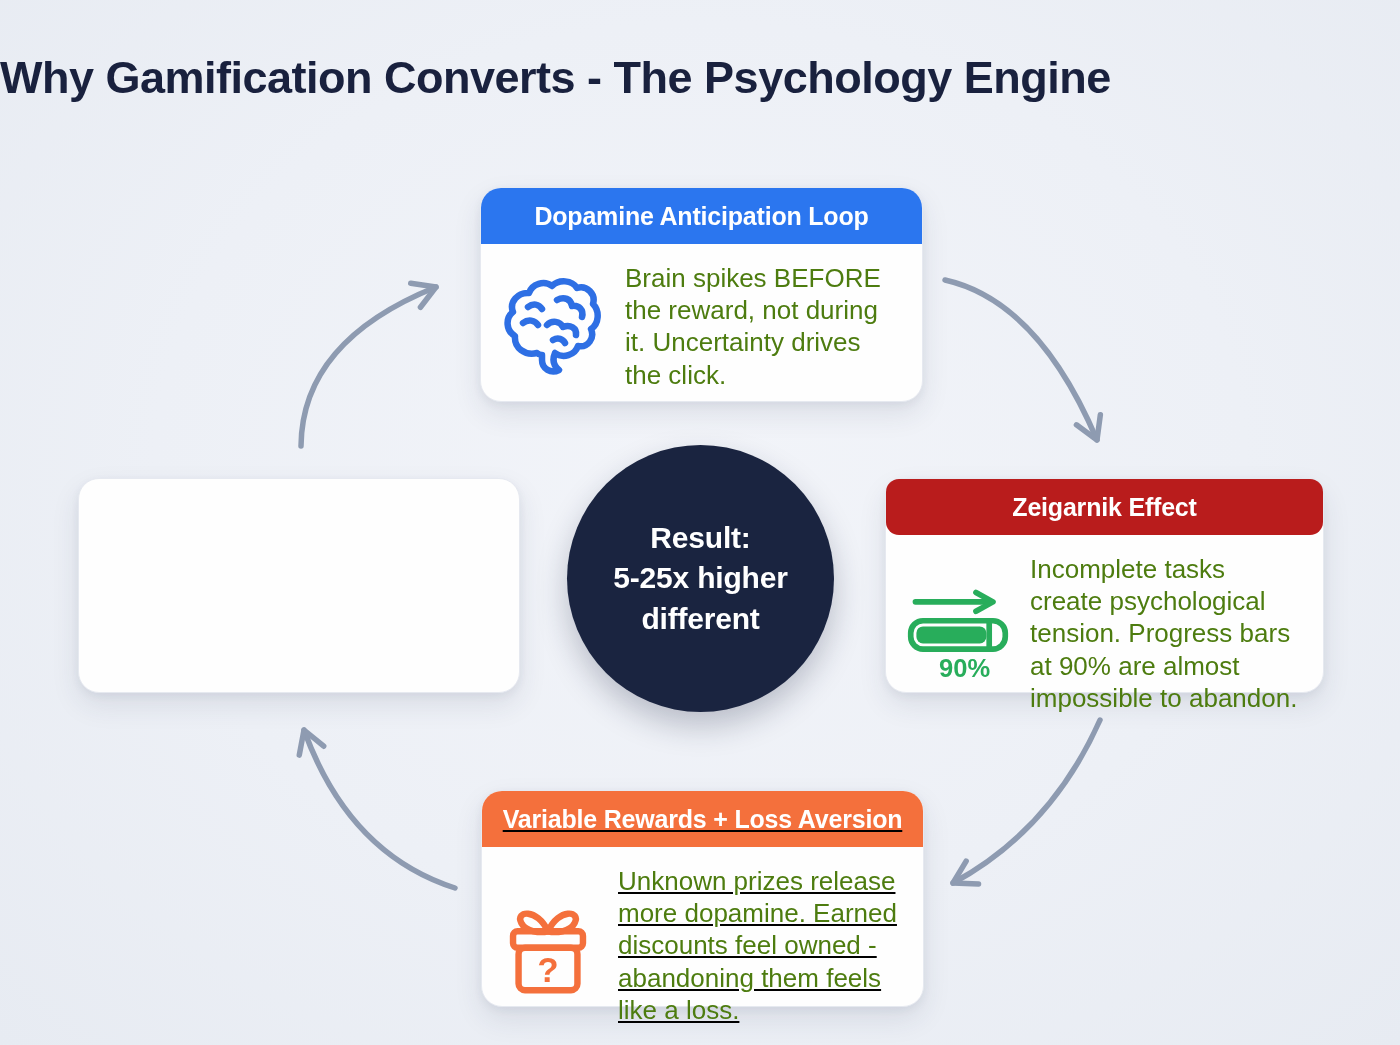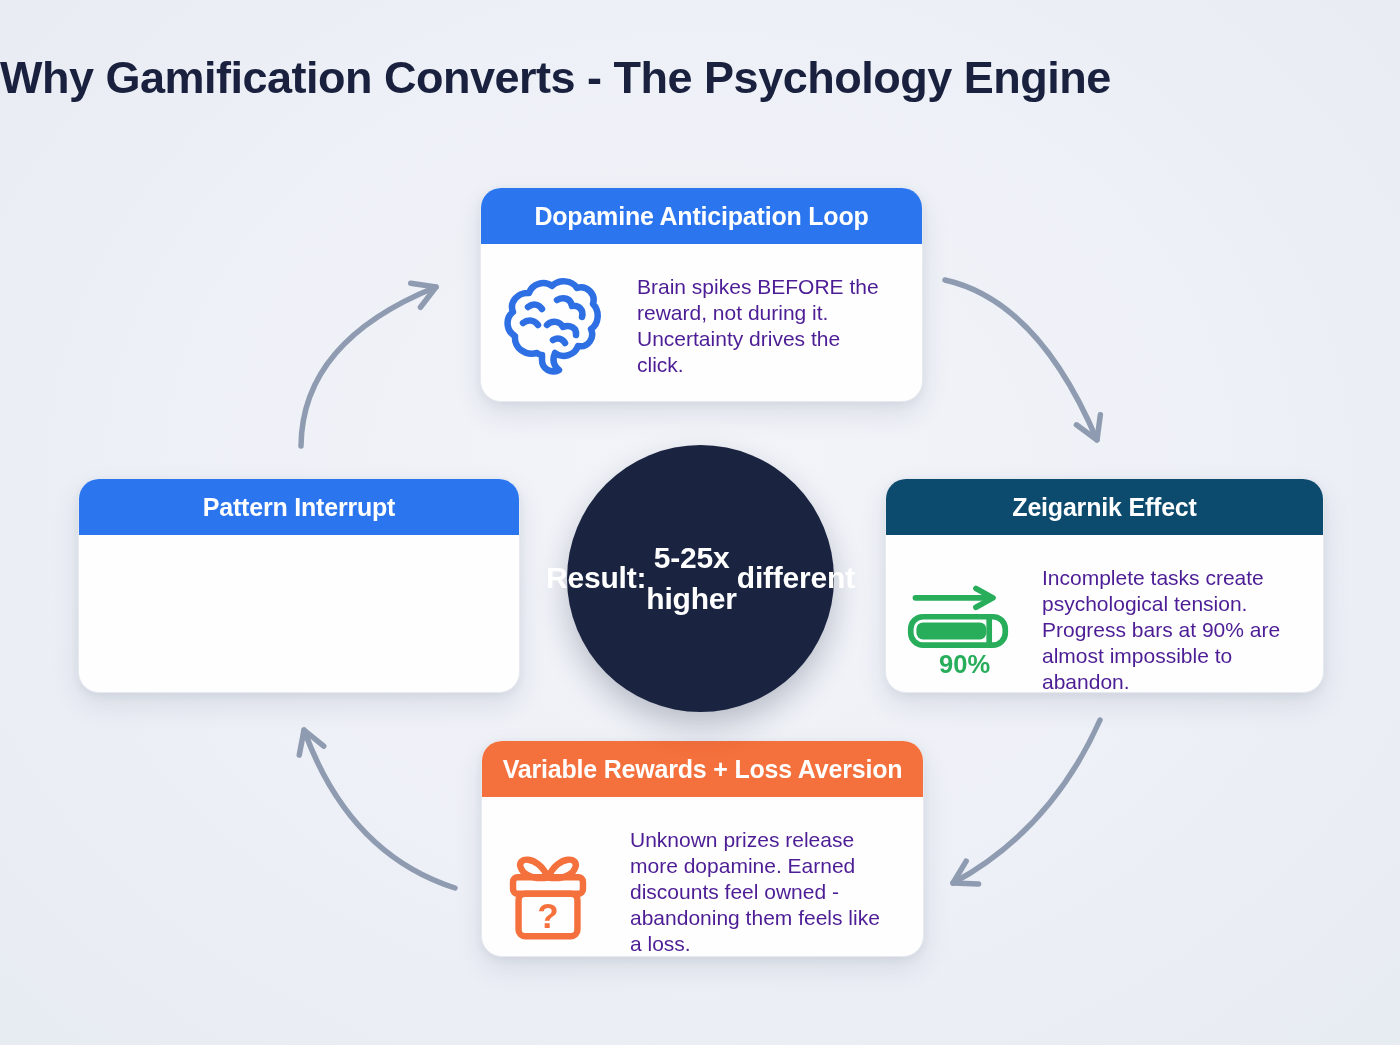--- a/index.html
+++ b/index.html
@@ -47,52 +47,52 @@
     display: flex;
     align-items: center;
     justify-content: center;
     color: #ffffff;
     font-weight: bold;
     font-size: 25px;
     letter-spacing: -0.2px;
     text-align: right;
   }
   .card.blue .card-header   { background: #2b76ef; }
-  .card.green .card-header  { background: #0c4a6e; }
+  .card.green .card-header  { background: #b91c1c; border-radius: 13px; }
   .card.orange .card-header { background: #f4703c; }
   .card-body {
     display: flex;
     align-items: center;
     gap: 16px;
     padding: 14px 16px 14px 20px;
   }
   .icon-wrap {
     flex: 0 0 auto;
     width: 104px;
     display: flex;
     align-items: center;
     justify-content: flex-start;
   }
   .card-text {
-    font-size: 21px;
+    font-size: 26px;
     line-height: 1.24;
-    color: #4c1d95;
-    margin: 16px;
+    color: #4d7c0f;
+    margin: 4px;
   }
   .result-circle {
     position: absolute;
     left: 567px;
     top: 445px;
     width: 267px;
     height: 267px;
     border-radius: 50%;
     background: #1a2440;
     box-shadow: 0 14px 30px rgba(26, 36, 64, 0.25);
     display: flex;
-    flex-direction: row;
+    flex-direction: column;
     align-items: center;
     justify-content: center;
     text-align: center;
     color: #ffffff;
     font-weight: bold;
     font-size: 30px;
     line-height: 1.35;
     letter-spacing: -0.2px;
   }
   svg { display: block; }
@@ -127,21 +127,20 @@
           <path d="M56 24 C 63 20 70 23 71 30 C 78 29 83 34 81 41"></path>
           <path d="M46 49 C 51 44 59 45 62 51 C 69 48 76 52 75 59"></path>
           <path d="M52 64 C 57 61 62 63 64 67"></path>
         </svg>
       </span>
       <p class="card-text">Brain spikes BEFORE the reward, not during it. Uncertainty drives the click.</p>
     </div>
   </div>
 
   <div class="card blue" style="left:78px; top:478px; width:440px; height:213px;">
-    <div class="card-header">Pattern Interrupt</div>
   </div>
 
   <div class="card green" style="left:885px; top:478px; width:437px; height:213px;">
     <div class="card-header">Zeigarnik Effect</div>
     <div class="card-body">
       <span class="icon-wrap">
         <svg width="108" height="100" viewBox="0 0 110 100" xmlns="http://www.w3.org/2000/svg">
           <g fill="none" stroke="#28ad5b" stroke-width="6" stroke-linecap="round" stroke-linejoin="round">
             <path d="M10 16 H 86"></path>
             <path d="M74 6 L92 16 L74 26"></path>
@@ -149,21 +148,21 @@
             <path d="M88 39 V 63"></path>
           </g>
           <rect x="11" y="42" width="74" height="18" rx="7" fill="#28ad5b"></rect>
           <text x="62" y="96" text-anchor="middle" font-family="Liberation Sans, sans-serif" font-size="27" font-weight="bold" fill="#28ad5b">90%</text>
         </svg>
       </span>
       <p class="card-text">Incomplete tasks create psychological tension. Progress bars at 90% are almost impossible to abandon.</p>
     </div>
   </div>
 
-  <div class="card orange" style="left:481px; top:740px; width:441px; height:215px;">
+  <div class="card orange" style="left:481px; top:790px; width:441px; height:215px;text-decoration:underline;">
     <div class="card-header">Variable Rewards + Loss Aversion</div>
     <div class="card-body">
       <span class="icon-wrap" style="width:96px;">
         <svg width="92" height="104" viewBox="0 0 100 112" xmlns="http://www.w3.org/2000/svg">
           <g fill="none" stroke="#f4703c" stroke-width="7" stroke-linecap="round" stroke-linejoin="round">
             <path d="M50 40 C 38 14 14 18 21 31 C 26 41 42 42 50 40 Z"></path>
             <path d="M50 40 C 62 14 86 18 79 31 C 74 41 58 42 50 40 Z"></path>
             <rect x="12" y="40" width="76" height="18" rx="5"></rect>
             <rect x="18" y="58" width="64" height="46" rx="7"></rect>
           </g>

